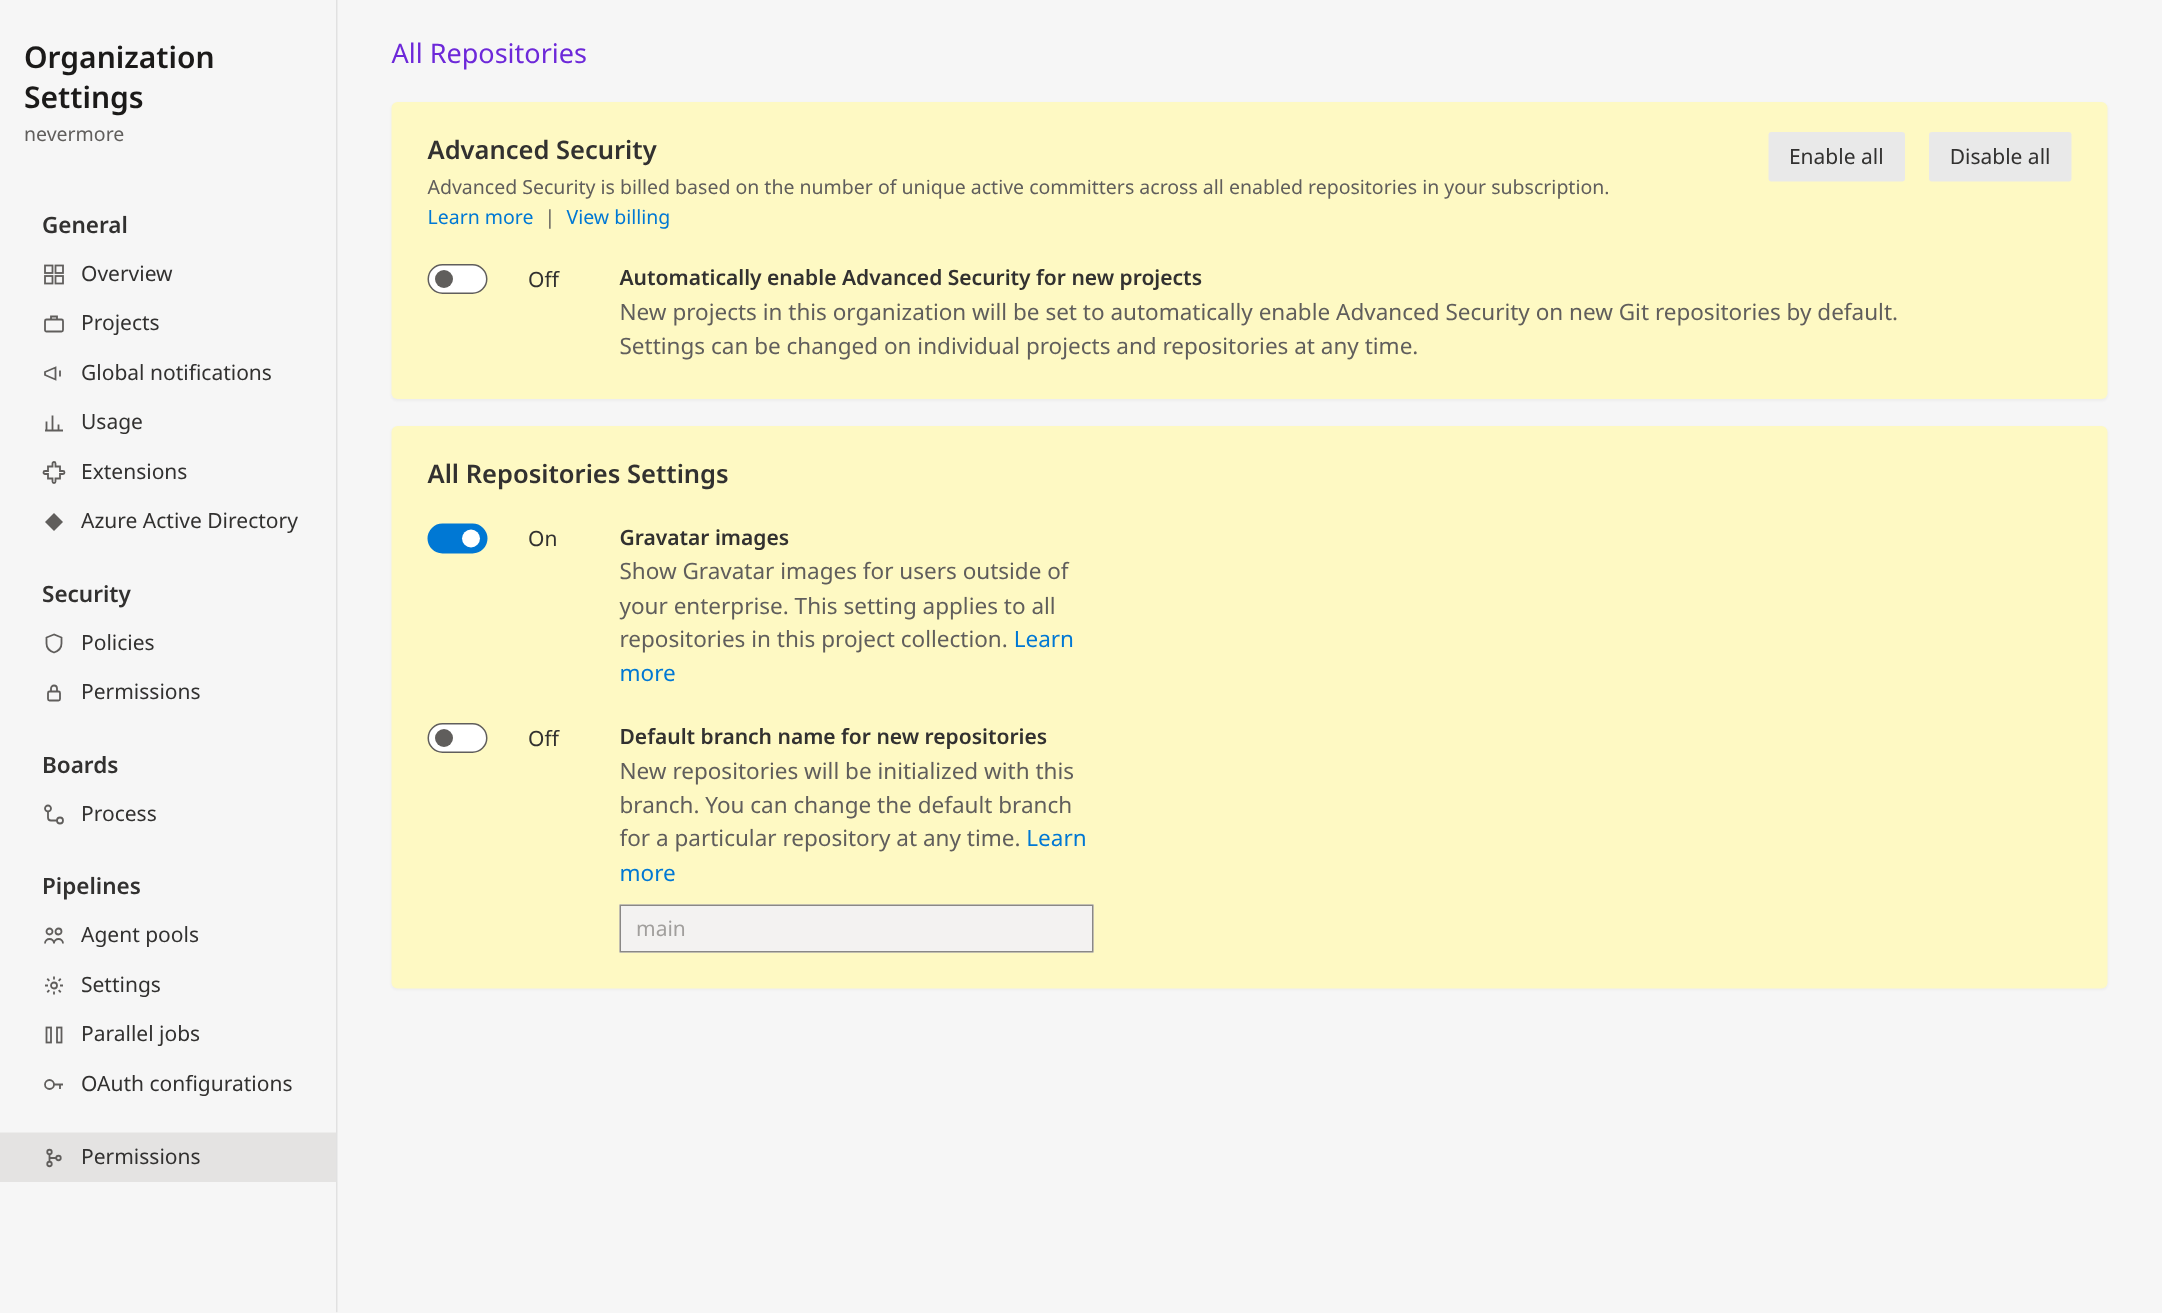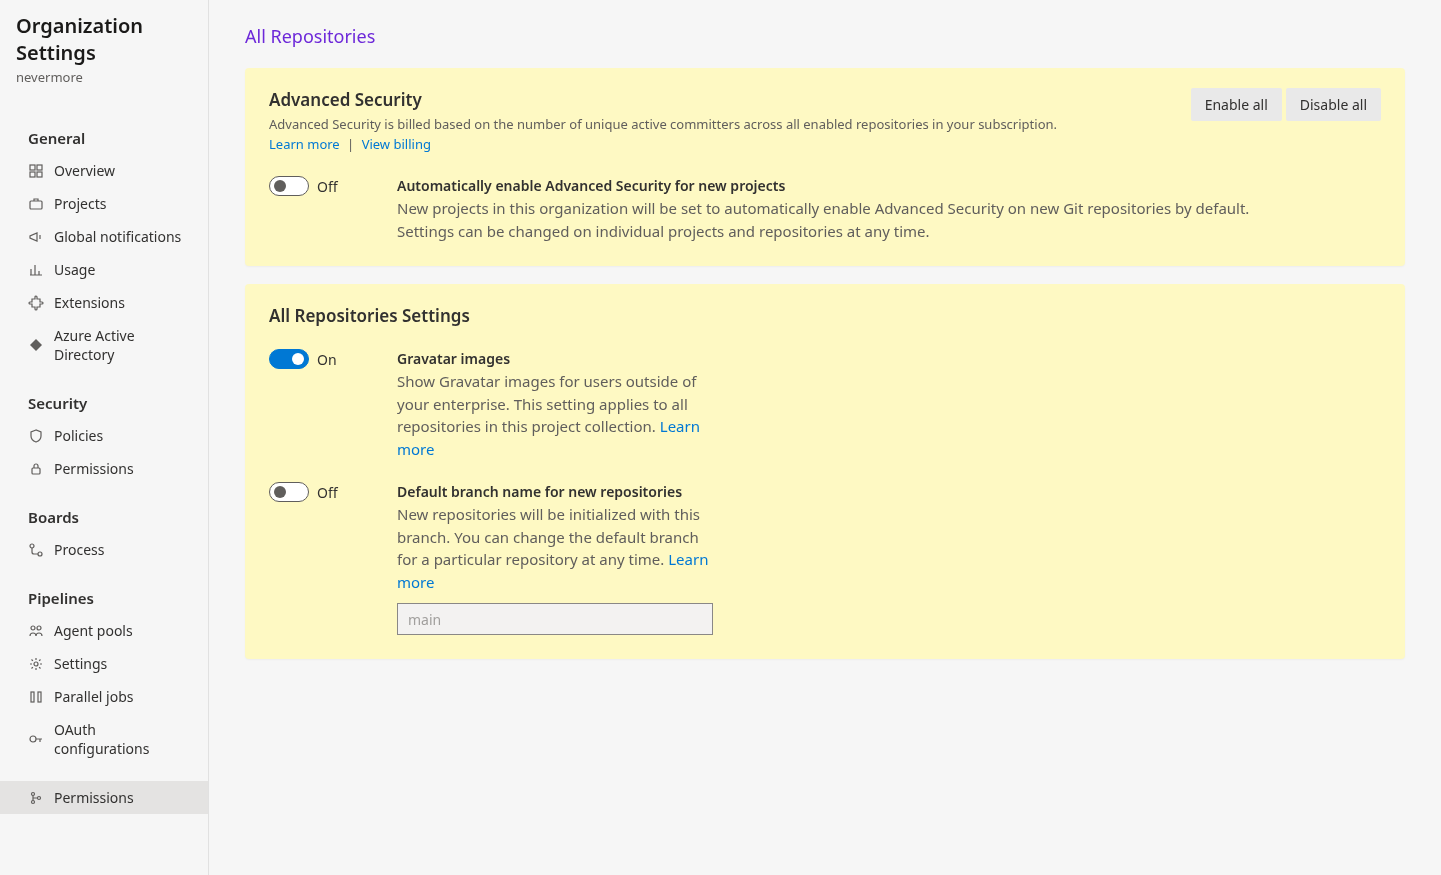--- a/index.html
+++ b/index.html
@@ -7,24 +7,24 @@
   font-family: "Segoe UI", -apple-system, system-ui, sans-serif;
   font-size: 14px;
   color: #323130;
   background: #f6f6f6;
   display: flex;
   height: 875px;
   width: 1441px;
   overflow: hidden;
 }
 .sidebar {
-  width: 209px;
+  width: 225px;
   background: #f6f6f6;
   border-right: 1px solid #e1e1e1;
-  padding-top: 12px;
+  padding-top: 24px;
   flex-shrink: 0;
 }
 .sidebar-header {
   padding: 0 16px 20px 16px;
 }
 .sidebar-title {
   font-size: 20px;
   font-weight: 600;
   color: #1b1a19;
 }
@@ -89,21 +89,21 @@
   font-weight: 600;
   margin-bottom: 4px;
 }
 .card-desc {
   font-size: 13px;
   color: #605e5c;
   line-height: 1.5;
 }
 .card-actions {
   display: flex;
-  gap: 4px;
+  gap: 16px;
   flex-shrink: 0;
 }
 .btn {
   background: #e9e9e9;
   border: none;
   padding: 7px 14px;
   font-size: 14px;
   font-family: inherit;
   cursor: pointer;
   border-radius: 2px;
@@ -117,21 +117,21 @@
 .sep { color: #605e5c; margin: 0 4px; }
 .setting-row {
   display: flex;
   align-items: flex-start;
   gap: 18px;
   margin-top: 22px;
 }
 .toggle-wrap {
   display: flex;
   align-items: center;
-  gap: 8px;
+  gap: 27px;
   width: 110px;
   flex-shrink: 0;
 }
 .toggle {
   width: 40px;
   height: 20px;
   border-radius: 10px;
   position: relative;
   cursor: pointer;
   flex-shrink: 0;

